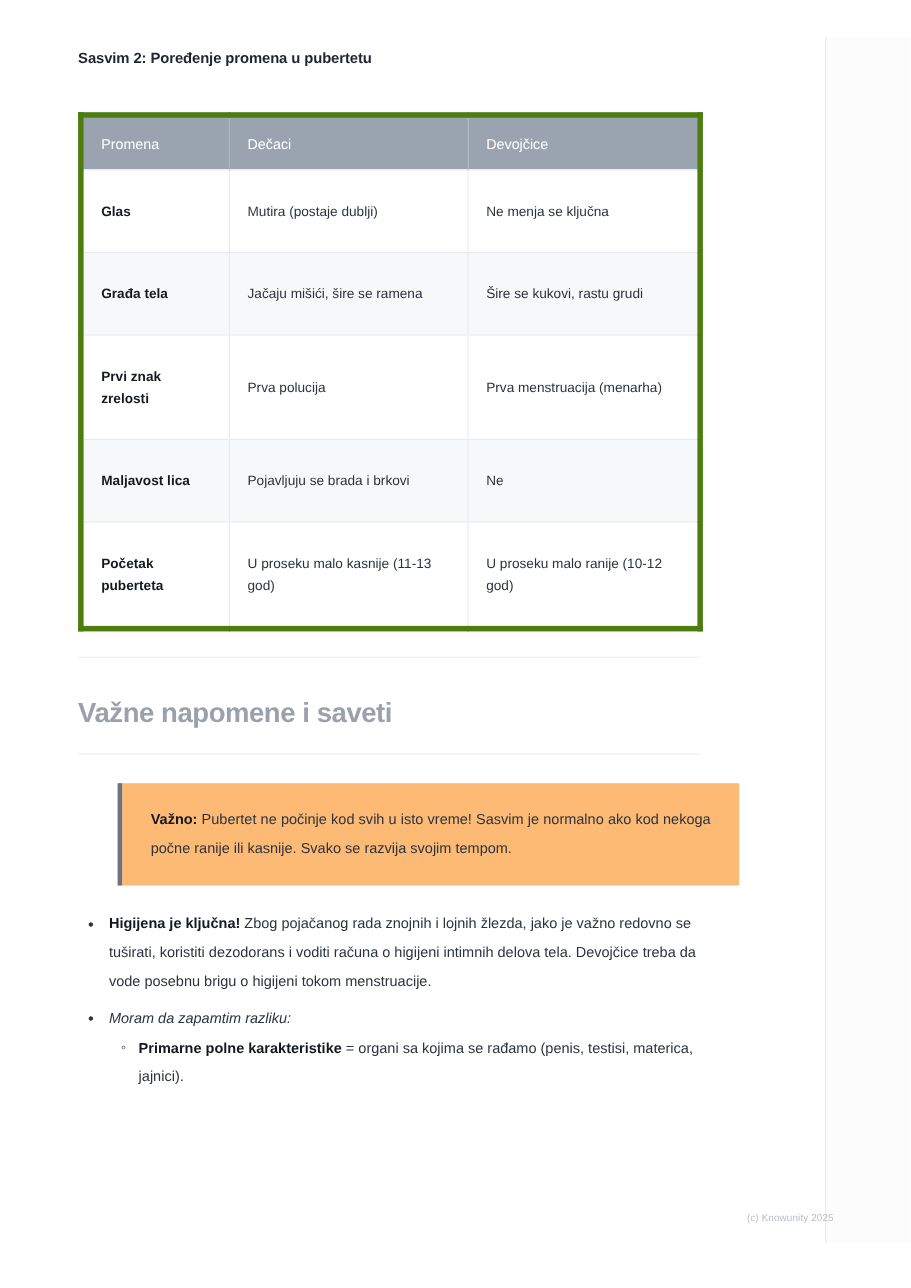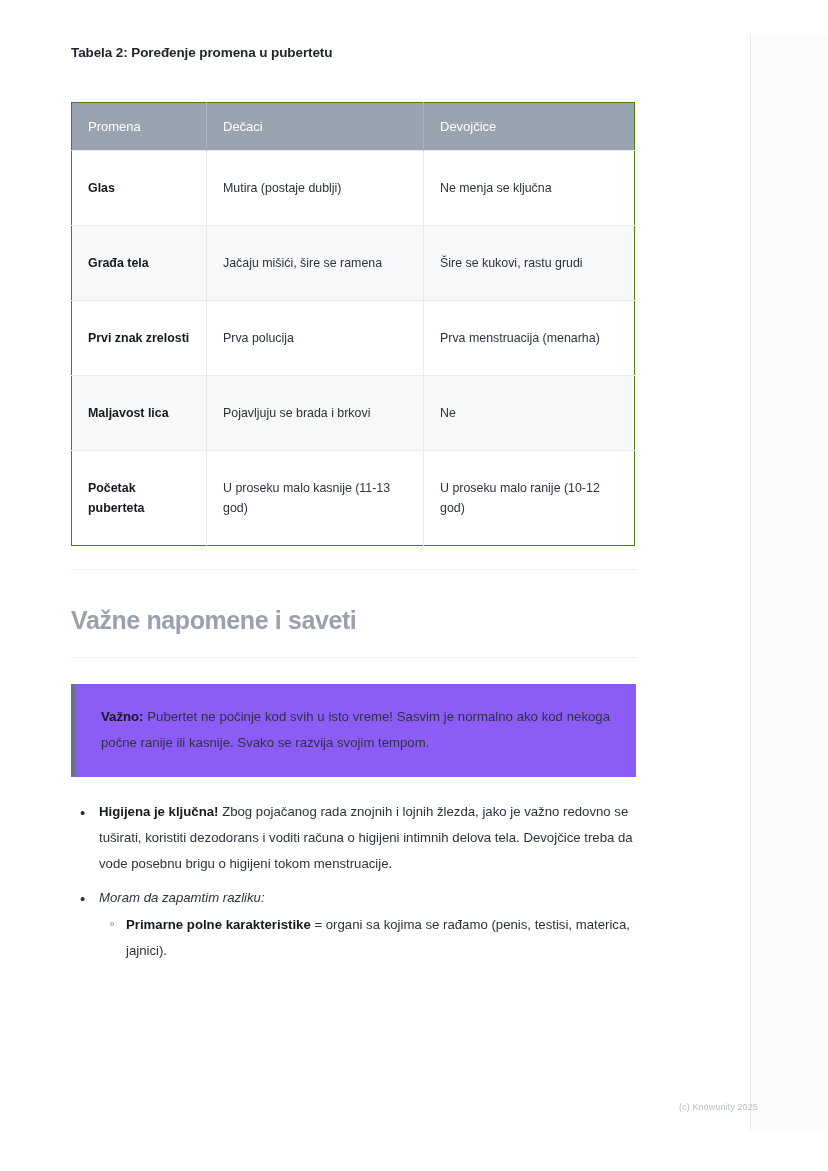--- a/index.html
+++ b/index.html
@@ -51,21 +51,21 @@
     margin-bottom: 0;
     line-height: 1.3;
   }
 
   
   .cmp-table {
     margin-top: 40px;
     width: 563px;
     border-collapse: collapse;
     table-layout: fixed;
-    border: 1px solid #4d7c0f;
+    border: 5px solid #4d7c0f;
     font-size: 12.4px;
   }
   .cmp-table th {
     background: #9aa3b0;
     color: #ffffff;
     font-weight: normal;
     text-align: left;
     padding: 16px 16px;
     font-size: 13px;
     border-right: 1px solid #aeb5c0;
@@ -106,24 +106,25 @@
     color: #9aa1ac;
     letter-spacing: -0.4px;
     margin: 0;
     padding: 36px 0 22px 0;
     line-height: 1.15;
   }
 
   
   .callout {
     margin-top: 26px;
-    background: #8b5cf6;
+    background: #fdba74;
     border-left: 4px solid #6b7382;
     padding: 20px 26px 22px 26px;
     width: 565px;
+    margin-left: 36px;
   }
   .callout p {
     margin: 0;
     font-size: 13.2px;
     line-height: 1.95;
     text-align: justify;
     color: #2c333f;
   }
   .callout b { font-weight: bold; color: #141920; }
 
@@ -184,21 +185,21 @@
   }
 </style>
 </head>
 <body>
 
 <div class="page-right-panel"></div>
 <div class="page-divider"></div>
 
 <div class="content">
 
-  <div class="table-caption">Tabela 2: Poređenje promena u pubertetu</div>
+  <div class="table-caption">Sasvim 2: Poređenje promena u pubertetu</div>
 
   <table class="cmp-table">
     <colgroup>
       <col class="col-1">
         <col class="col-2">
         <col class="col-3">
     </colgroup>
     <thead>
       <tr>
         <th>Promena</th>

